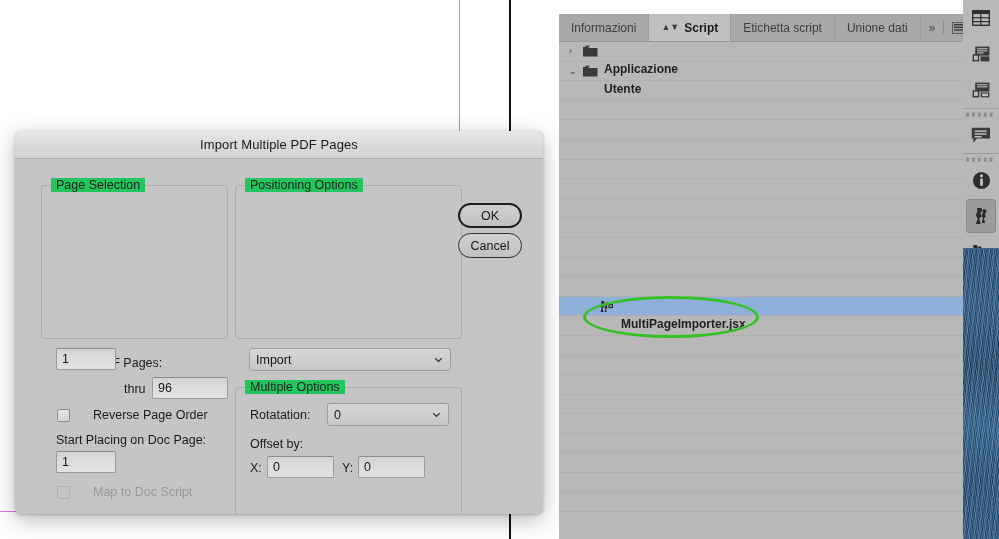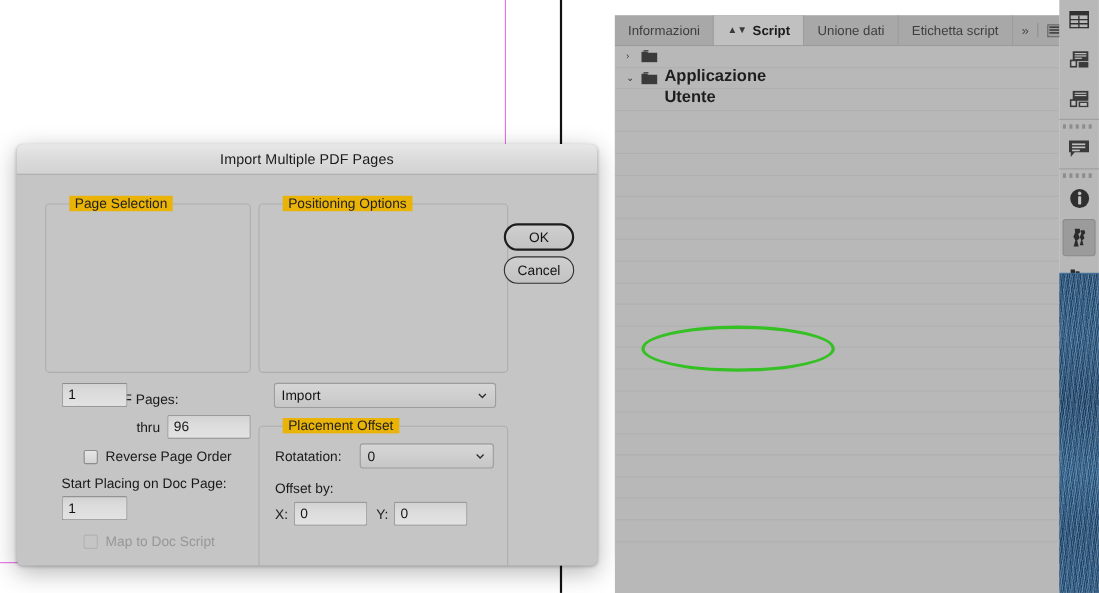--- a/index.html
+++ b/index.html
@@ -67,22 +67,22 @@
 
   
   .group {
     position: absolute;
     border: 1px solid #adadad;
     border-radius: 4px;
   }
   .group-title {
     position: absolute;
     top: -8px;
-    left: 21px;
-    background: #eab308;
+    left: 9px;
+    background: #22c55e;
     padding: 0 5px;
     font-size: 12.5px;
     color: #1f1f1f;
   }
 
   .lbl {
     position: absolute;
     font-size: 12.5px;
     color: #1a1a1a;
     white-space: nowrap;
@@ -125,23 +125,22 @@
     top: 50%;
     transform: translateY(-55%);
     width: 9px; height: 9px;
   }
 
   
   .cbrow {
     position: absolute;
     display: flex;
     align-items: center;
-    gap: 7px;
+    gap: 23px;
     white-space: nowrap;
-    margin-left: 19px;
   }
   .cb {
     width: 13px; height: 13px;
     box-sizing: border-box;
     border: 1px solid #8d8d8d;
     border-radius: 2px;
     background: linear-gradient(to bottom, #e6e6e6, #d3d3d3);
     flex: 0 0 auto;
     position: relative;
   }
@@ -232,21 +231,21 @@
     box-sizing: border-box;
   }
   .row.selected { background: #8fb0d8; }
   .row .twisty {
     width: 12px;
     font-size: 9px;
     color: #3a3a3a;
     flex: 0 0 auto;
   }
   .row .rowlabel {
-    font-size: 15px;
+    font-size: 12px;
     color: #1e1e1e;
     font-weight: bold;
     margin-top: 36px;
   }
   .folder-ico { margin: 0 6px 0 2px; flex: 0 0 auto; }
   .script-ico { margin: 0 7px 0 30px; flex: 0 0 auto; }
 
   
   #annotation {
     position: absolute;
@@ -364,44 +363,44 @@
         <path d="M1.5 3.5 L5 7 L8.5 3.5" fill="none" stroke="#303030" stroke-width="1.4"></path>
       </svg>
     </div>
     <div class="lbl" style="left:235px; top:278px;">Offset by:</div>
     <div class="lbl" style="left:235px; top:302px;">X:</div>
     <input class="tf" style="left: 252px; top: 297px; width: 67px;" value="0">
     <div class="lbl" style="left:327px; top:302px;">Y:</div>
     <input class="tf" style="left: 343px; top: 297px; width: 67px;" value="0">
 
     <div class="group" style="left:220px; top:228px; width:225px; height:137px;">
-      <div class="group-title">Placement Offset</div>
+      <div class="group-title">Multiple Options</div>
     </div>
 
     <div class="btn default" style="left:443px; top:44px;">OK</div>
     <div class="btn" style="left:443px; top:74px;">Cancel</div>
 
   </div>
 </div>
 
 <div id="dock">
 
   <div id="tabbar">
     <div class="tab">
       <span>Informazioni</span>
     </div>
     <div class="tab active">
       <span class="sorticon">▲▼</span>
       <span>Script</span>
     </div>
     <div class="tab">
+      <span>Etichetta script</span>
+    </div>
+    <div class="tab">
       <span>Unione dati</span>
-    </div>
-    <div class="tab">
-      <span>Etichetta script</span>
     </div>
     <div id="tab-overflow">
       <span>»</span>
       <span class="vdiv"></span>
       <svg width="13" height="12" viewBox="0 0 13 12">
         <rect x="0.5" y="0.5" width="12" height="11" fill="#9f9f9f" stroke="#5a5a5a"></rect>
         <rect x="2" y="2" width="9" height="1.4" fill="#3b3b3b"></rect>
         <rect x="2" y="4.6" width="9" height="1.4" fill="#3b3b3b"></rect>
         <rect x="2" y="7.2" width="9" height="1.4" fill="#3b3b3b"></rect>
       </svg>
@@ -433,20 +432,30 @@
     <div class="row"></div>
     <div class="row"></div>
     <div class="row"></div>
     <div class="row"></div>
     <div class="row"></div>
     <div class="row"></div>
     <div class="row"></div>
     <div class="row"></div>
     <div class="row"></div>
 
+    <div class="row selected">
+      <svg class="script-ico" width="15" height="13" viewBox="0 0 15 13">
+        <path d="M2 1 L5 1 L5.6 3 L4.2 4 L5 6.5 L3.6 8 L4.6 12 L1.6 12 L2.6 8 L1.4 6 L2.6 3.4 Z" fill="#2f2f2f"></path>
+        <path d="M6.4 2.6 L8.4 2.6 L8.8 4.4 L7.6 5.6 L8.4 8 L7 9.4 L7.8 12 L5.6 12 L6.4 9 L5.6 7 L6.6 4.6 Z" fill="#2f2f2f"></path>
+        <rect x="9.4" y="4" width="4.6" height="4.2" fill="#2f2f2f"></rect>
+        <rect x="10.4" y="5" width="2.6" height="0.7" fill="#b9b9b9"></rect>
+        <rect x="10.4" y="6.3" width="2.6" height="0.7" fill="#b9b9b9"></rect>
+      </svg>
+      <span class="rowlabel">MultiPageImporter.jsx</span>
+    </div>
 
     <div class="row"></div>
     <div class="row"></div>
     <div class="row"></div>
     <div class="row"></div>
     <div class="row"></div>
     <div class="row"></div>
     <div class="row"></div>
     <div class="row"></div>
     <div class="row"></div>

